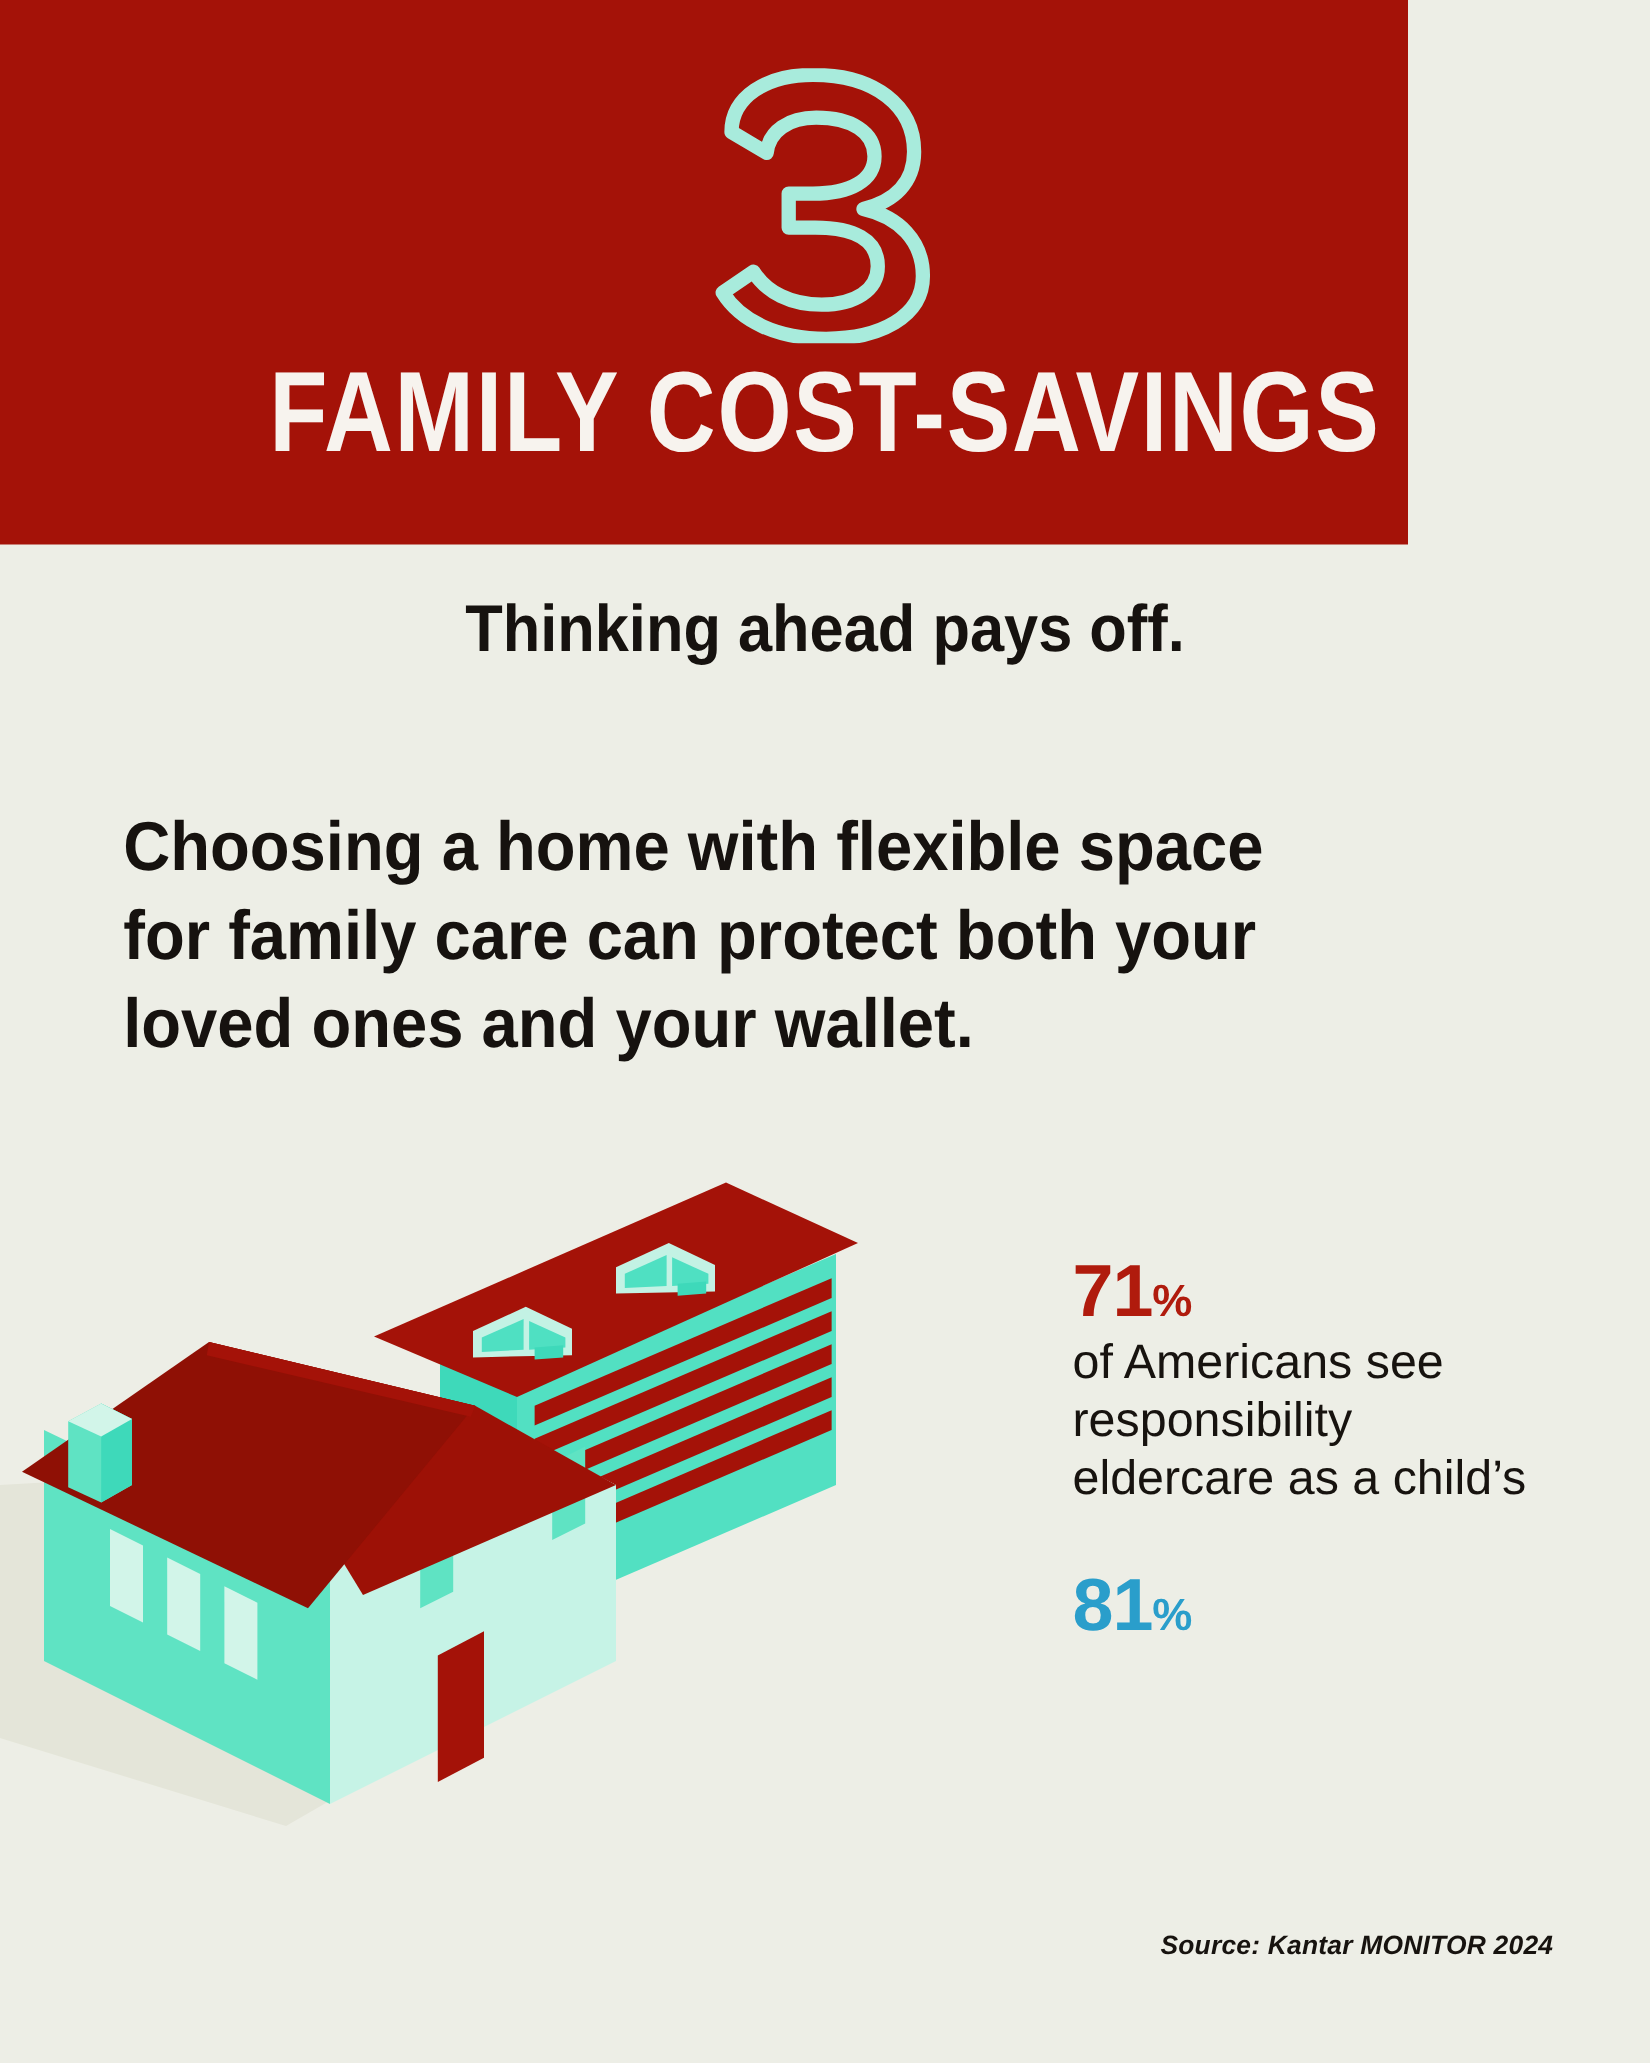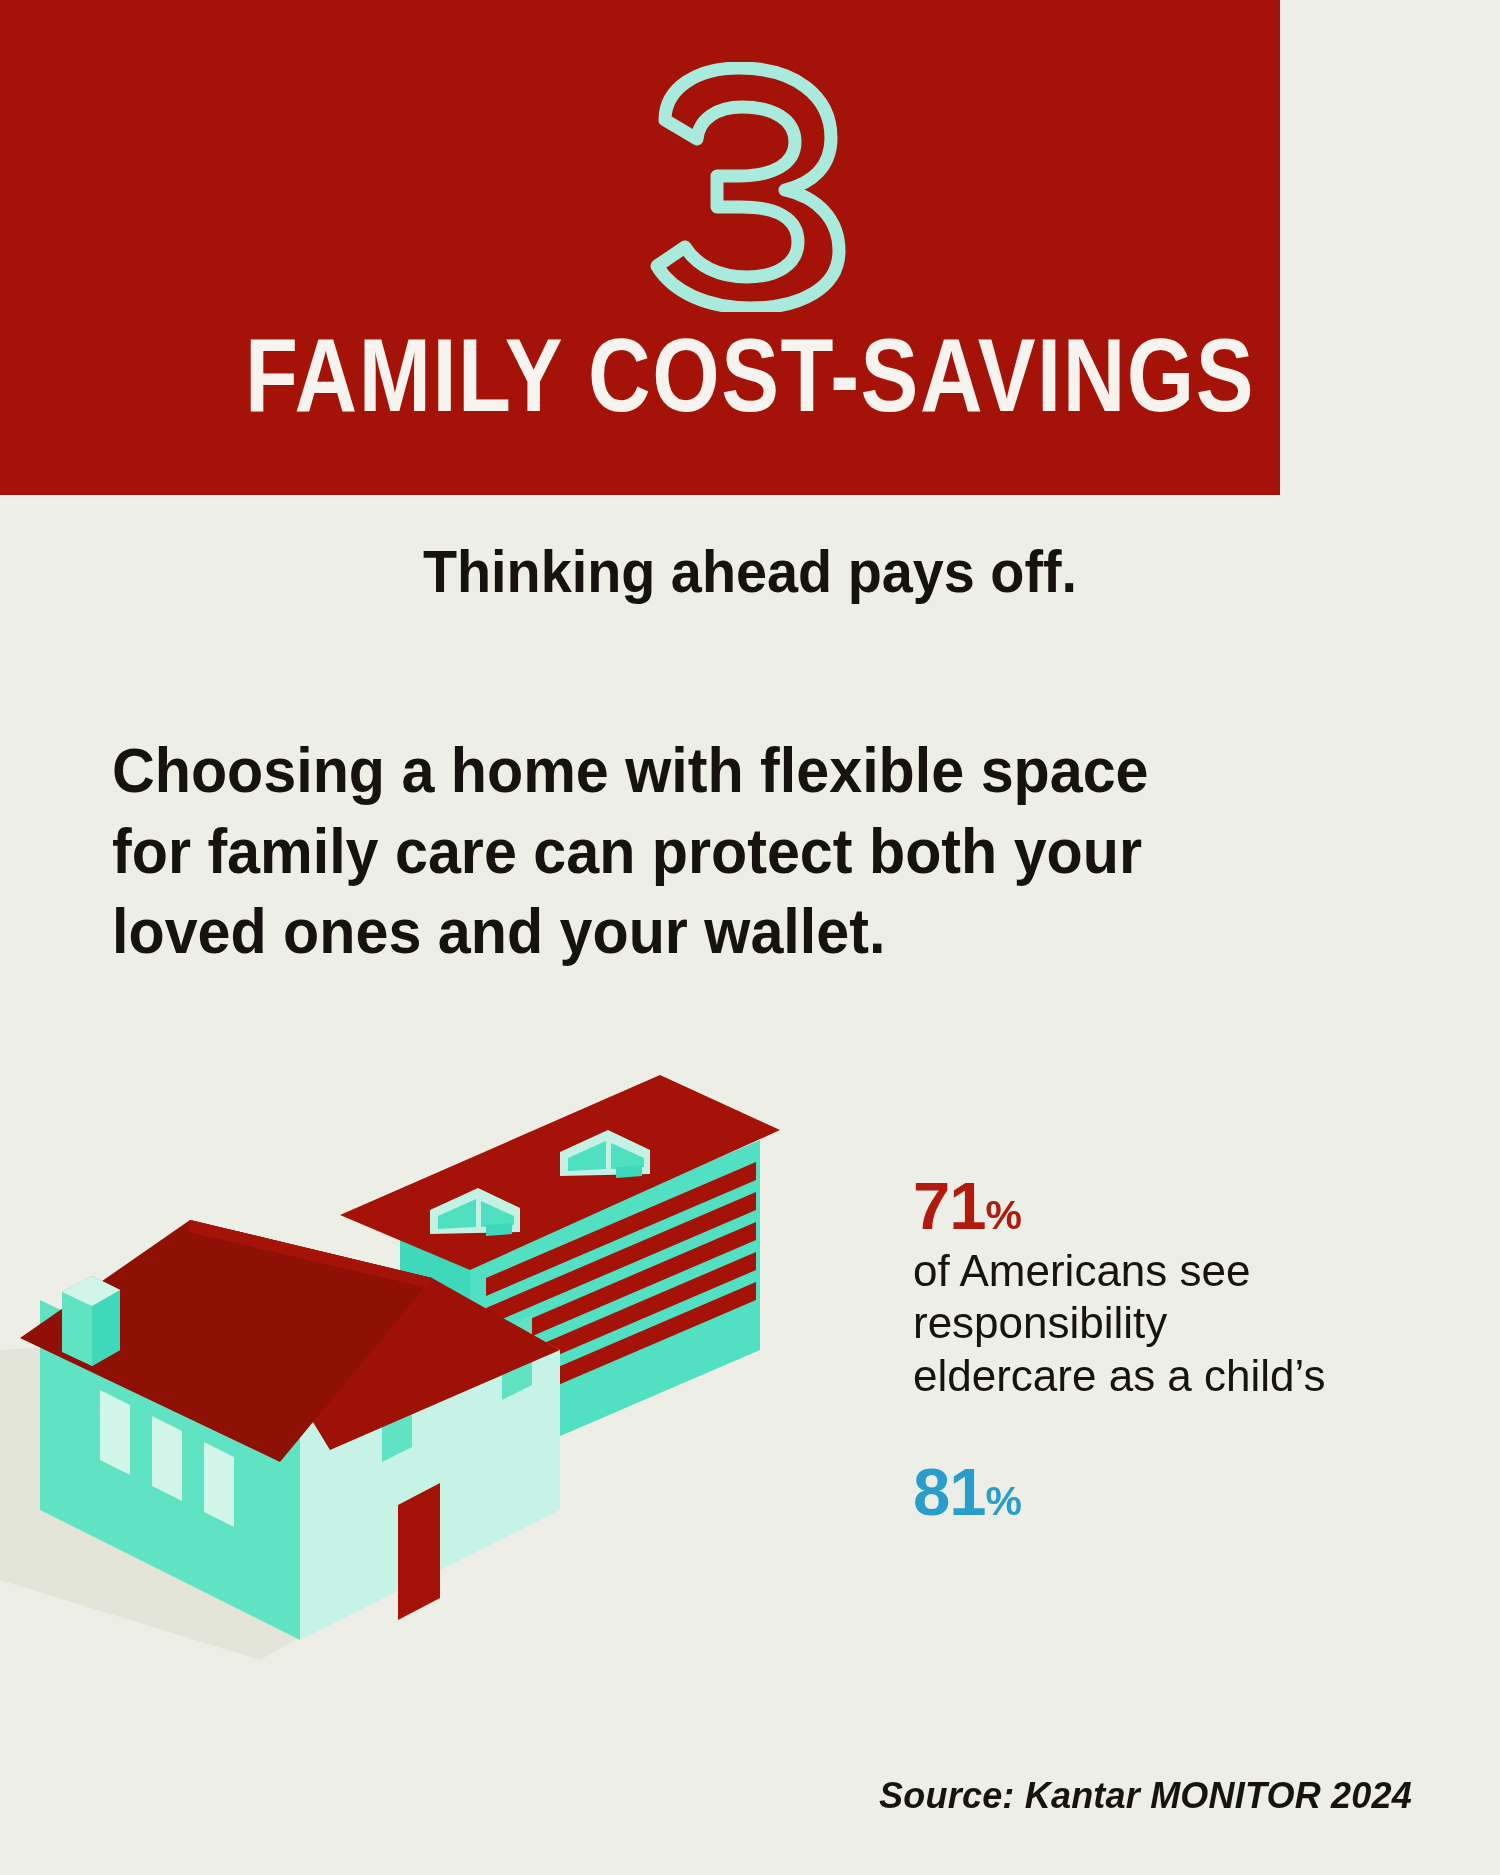--- a/index.html
+++ b/index.html
@@ -88,24 +88,23 @@
     left: 0px;
     top: 1020px;
     width: 900px;
     height: 660px;
   }
   #illustration svg { display: block; }
 
   
   #stats {
     position: absolute;
-    left: 913px;
+    left: 975px;
     top: 1140px;
     width: 490px;
-    margin-top: 32px;
   }
   .stat-block { margin-bottom: 56px; }
   .stat-num {
     font-size: 67px;
     font-weight: bold;
     line-height: 1.0;
     letter-spacing: -1px;
   }
   .stat-num .pct {
     font-size: 41px;
@@ -122,26 +121,25 @@
     font-weight: normal;
   }
   .stat-desc .dline { display: block; white-space: nowrap; }
 
   
   #source {
     position: absolute;
     right: 88px;
     top: 1755px;
     color: #17130f;
-    font-size: 36px;
+    font-size: 24px;
     font-style: italic;
     font-weight: bold;
     letter-spacing: 0.2px;
     white-space: nowrap;
-    margin-top: 20px;
   }
 </style>
 </head>
 <body>
 
 <div id="header">
 
   <div id="numeral-wrap">
     <svg width="230" height="250" viewBox="0 0 230 250">
       <path d="M30 58 C30 26 62 6 104 6 C160 6 196 34 196 76 C196 104 178 121 150 128

